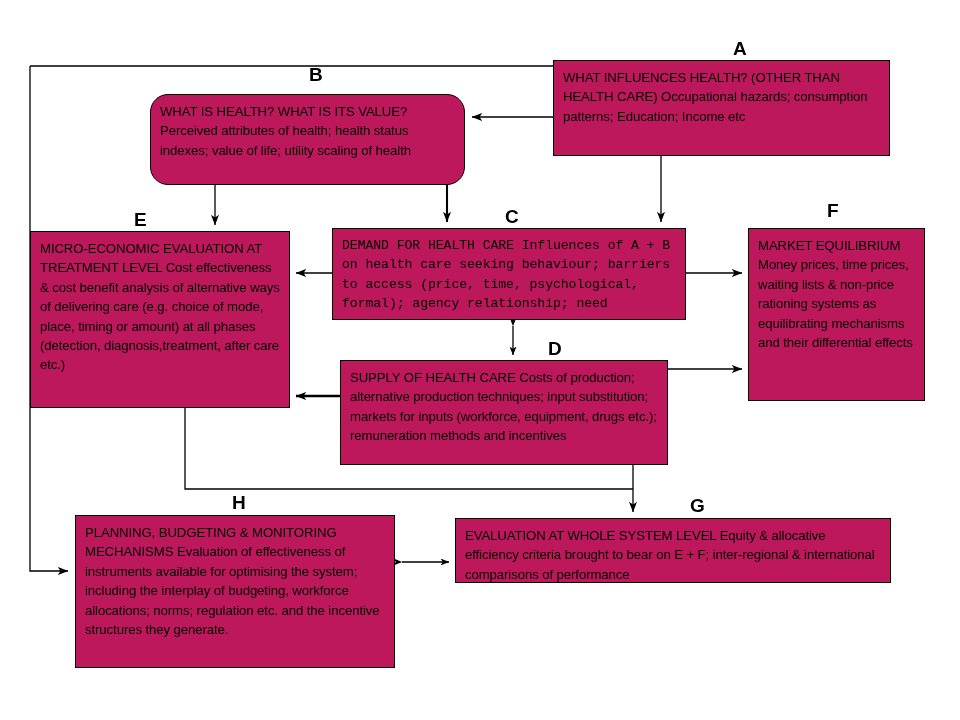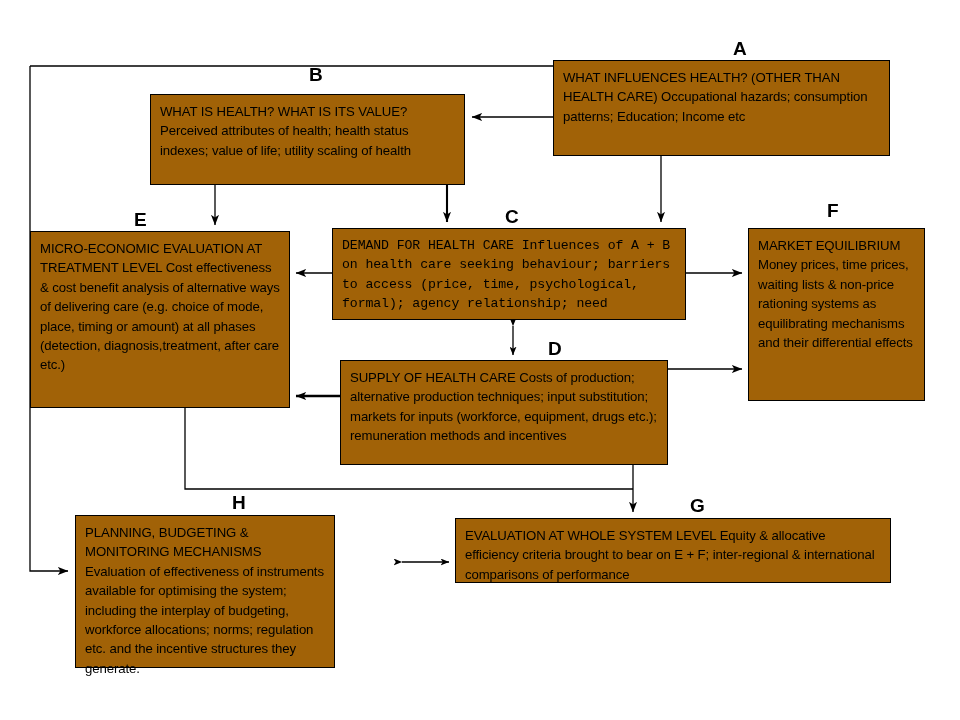--- a/index.html
+++ b/index.html
@@ -12,46 +12,46 @@
     overflow:hidden;
   }
   svg.wires{
     position:absolute;left:0;top:0;
     width:960px;height:720px;
     pointer-events:none;
   }
   .node{
     position:absolute;
     border:1px solid #000;
-    background:#a16207;
+    background:#be185d;
     box-sizing:border-box;
     padding:7px 9px 5px 9px;
     font-size:13.2px;
     line-height:19.4px;
     letter-spacing:-0.1px;
     z-index:3;
   }
   .node .body{display:block;}
   .tag{
     position:absolute;
     font-size:19px;
     font-weight:bold;
     line-height:19px;
     letter-spacing:0px;
     z-index:4;
   }
 
   
   #node-a{left:553px;top:60px;width:337px;height:96px;}
-  #node-b{left:150px;top:94px;width:315px;height:91px;}
+  #node-b{left:150px;top:94px;width:315px;height:91px;border-radius:18px;}
   #node-c{left:332px;top:228px;width:354px;height:92px;font-family:Liberation Mono, monospace;}
   #node-e{left:30px;top:231px;width:260px;height:177px;}
   #node-f{left:748px;top:228px;width:177px;height:173px;}
   #node-d{left:340px;top:360px;width:328px;height:105px;}
-  #node-h{left:75px;top:515px;width:260px;height:153px;}
+  #node-h{left:75px;top:515px;width:320px;height:153px;}
   #node-g{left:455px;top:518px;width:436px;height:65px;}
 
   
   #tag-a{left:733px;top:39px;}
   #tag-b{left:309px;top:65px;}
   #tag-c{left:505px;top:207px;}
   #tag-e{left:134px;top:210px;}
   #tag-f{left:827px;top:201px;}
   #tag-d{left:548px;top:339px;}
   #tag-h{left:232px;top:493px;}

